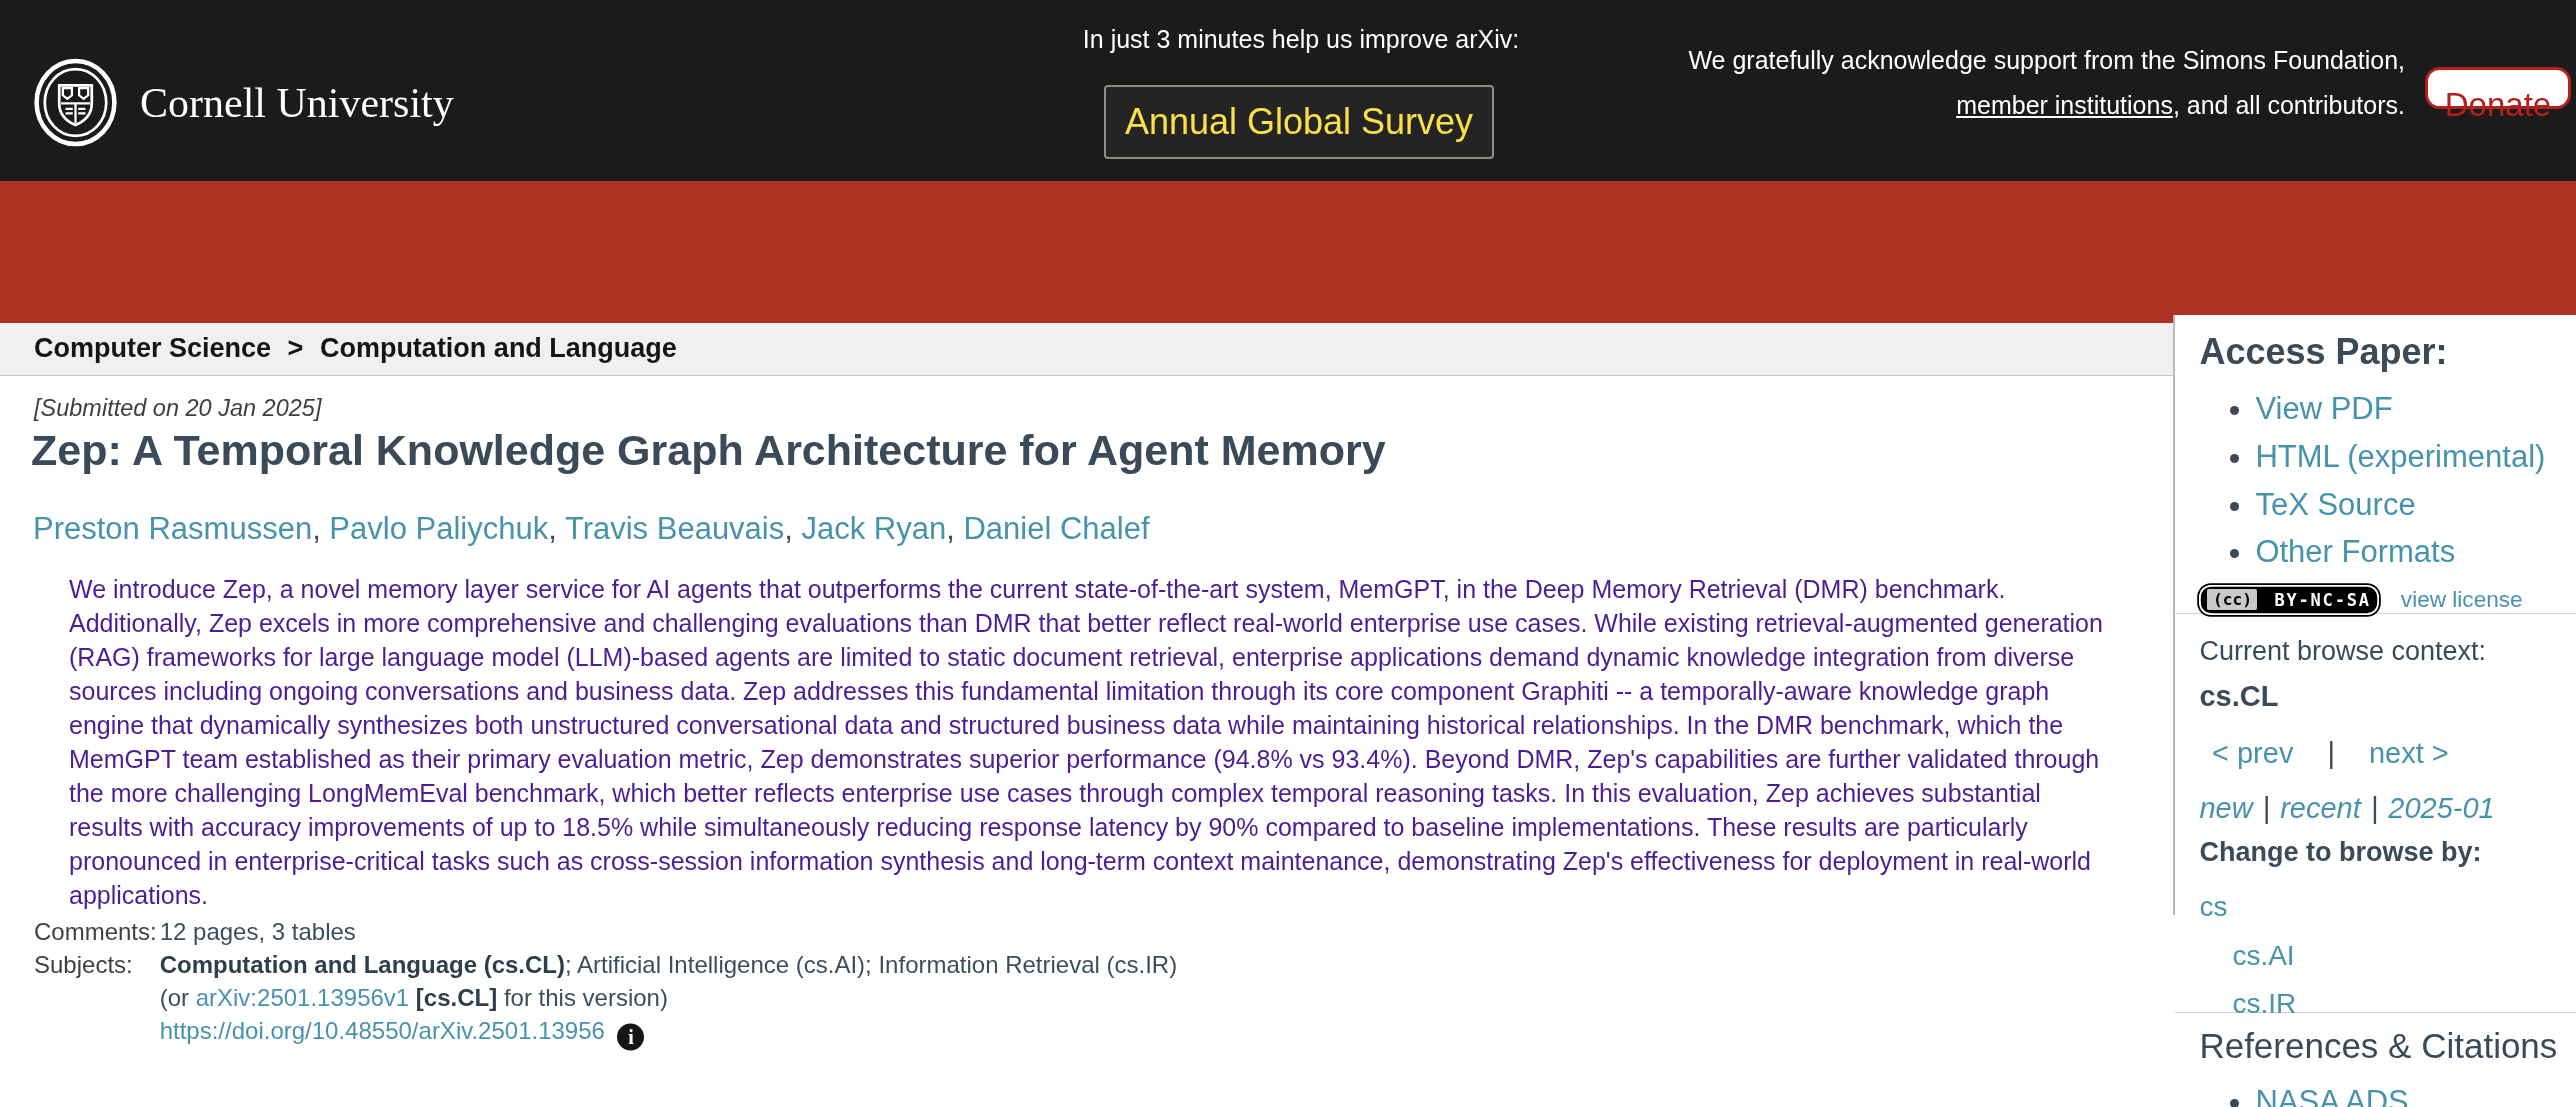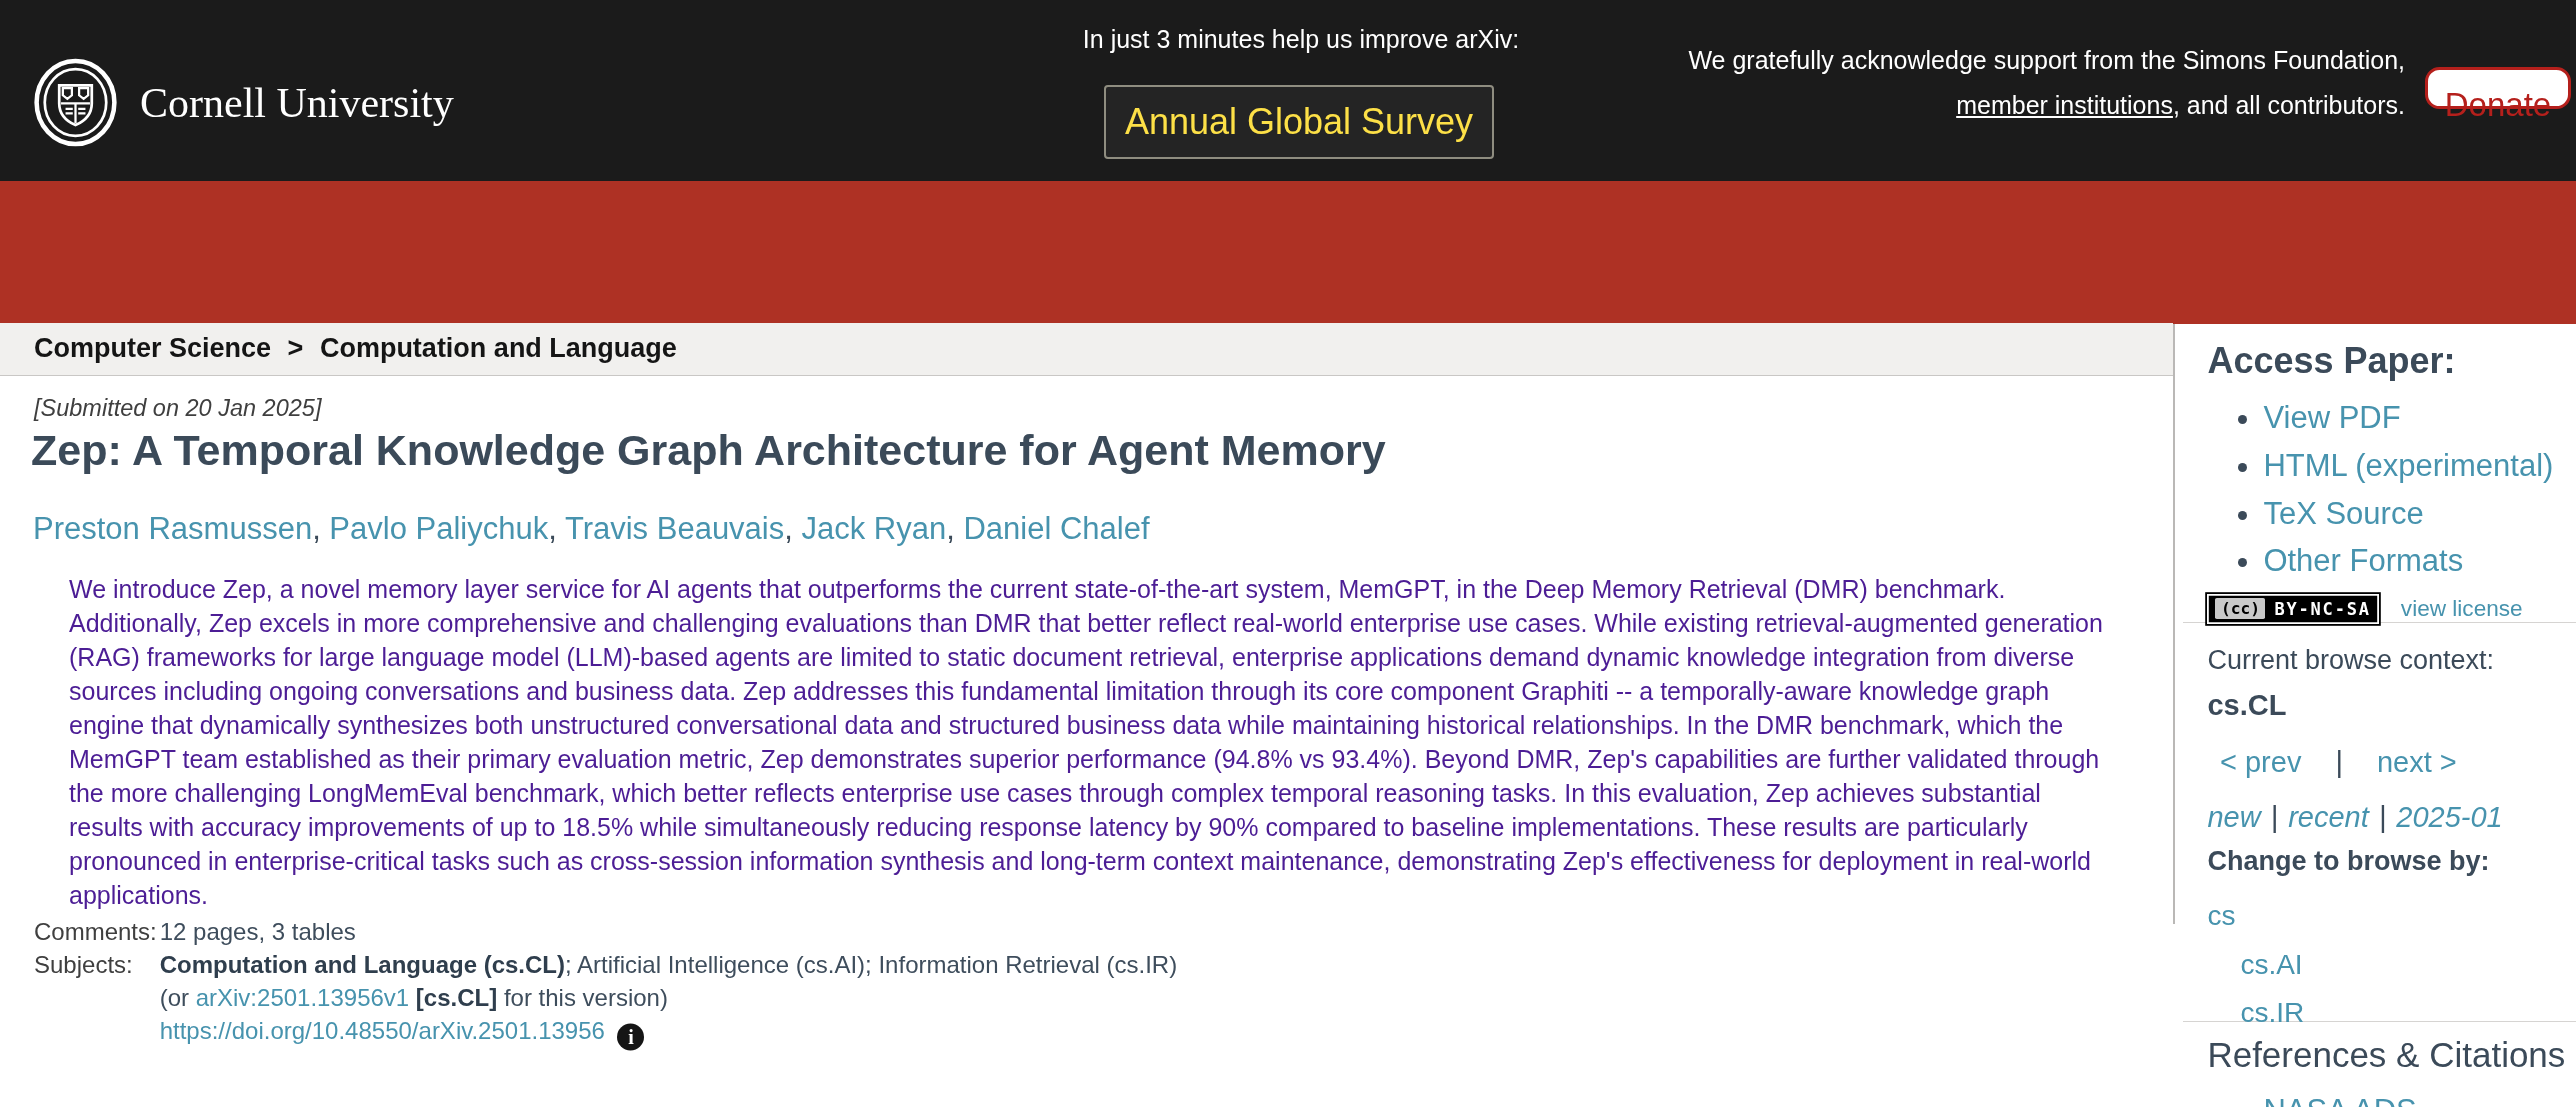--- a/index.html
+++ b/index.html
@@ -59,31 +59,31 @@
   .meta { position:absolute; left:34px; top:538px; font-size:24px; color:#3e4d5c; }
   .meta-row { line-height:33px; }
   .meta-label { display:inline-block; width:119px; color:#3f3f3f; }
   .tlink { color:#4793ae; text-decoration:none; }
   .meta b { color:#2f3e4d; }
   .info-icon { display:inline-block; width:27px; height:27px; background:#151515; border-radius:50%;
                color:#fff; font-size:20px; font-weight:700; text-align:center; line-height:27px;
                margin-left:12.6px; font-family:"Liberation Serif", serif; transform:translateY(4.5px); cursor:pointer; }
 
   
-  .sidebar { position:absolute; left:2173px; top:324px; width:403px; height:600px; background:#fff;
-             border-left:2.7px solid #bab8b6;padding-left:8px; }
+  .sidebar { position:absolute; left:2173px; top:315px; width:403px; height:600px; background:#fff;
+             border-left:2.7px solid #bab8b6; }
   .side-sec { padding-left:24.4px; border-bottom:1.8px solid #d6d4d2; }
   .sec-access { height:299px; padding-top:16.3px; }
   .sec-access h2 { font-size:36px; font-weight:700; color:#3b4a59; margin-bottom:18px; }
   ul.bullets { margin:0; padding-left:56px; color:#3b4a59; list-style:disc; }
   ul.bullets li { font-size:31px; margin-bottom:11.7px; }
   ul.bullets a { color:#4793ae; text-decoration:none; }
   .license-row { display:flex; align-items:center; margin-top:14.5px; }
   .cc-badge { display:inline-flex; align-items:center; background:#000; box-shadow:inset 0 0 0 1.8px #fff, 0 0 0 1.8px #000;
-              padding:4.5px 8.1px; gap:9px; cursor:pointer; }
+              padding:4.5px 8.1px; gap:17px; cursor:pointer;border-radius:12px; }
   .cc-left { background:#c9c9c9; color:#000; font-weight:700; font-size:16.3px; padding:0.9px 5.4px; border-radius:1.8px;
              font-family:"DejaVu Sans Mono", monospace; }
   .cc-text { color:#fff; font-family:"DejaVu Sans Mono", monospace; font-weight:700; font-size:17px; letter-spacing:1.8px; }
   .view-license { font-size:22.6px; margin-left:22px; color:#4793ae; text-decoration:none; }
   .sec-browse { height:399px; padding-top:22px; font-size:27px; color:#3b4a59; }
   .ctx-value { font-weight:700; font-size:29px; margin-top:12.6px; }
   .prev-next { margin-top:24.4px; font-size:29px; margin-left:12.6px; }
   .prev-next a { color:#4793ae; text-decoration:none; }
   .pn-sep { margin:0 34px; color:#3b4a59; }
   .browse-nav { margin-top:22px; font-size:29px;font-style:italic; }

